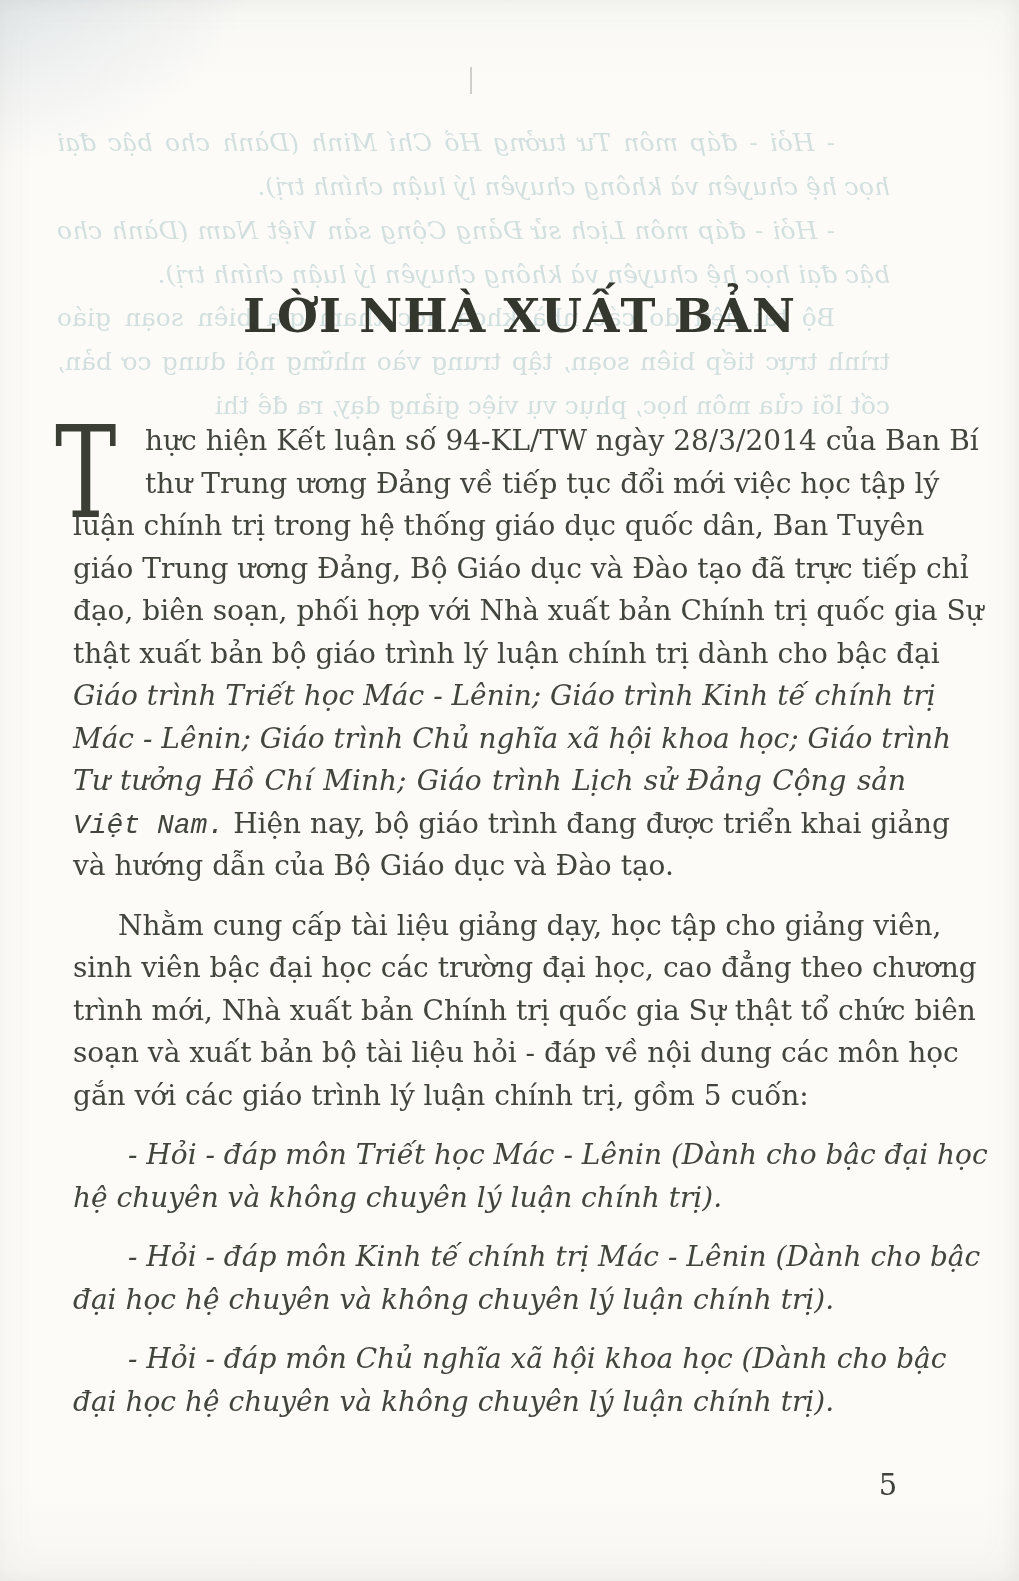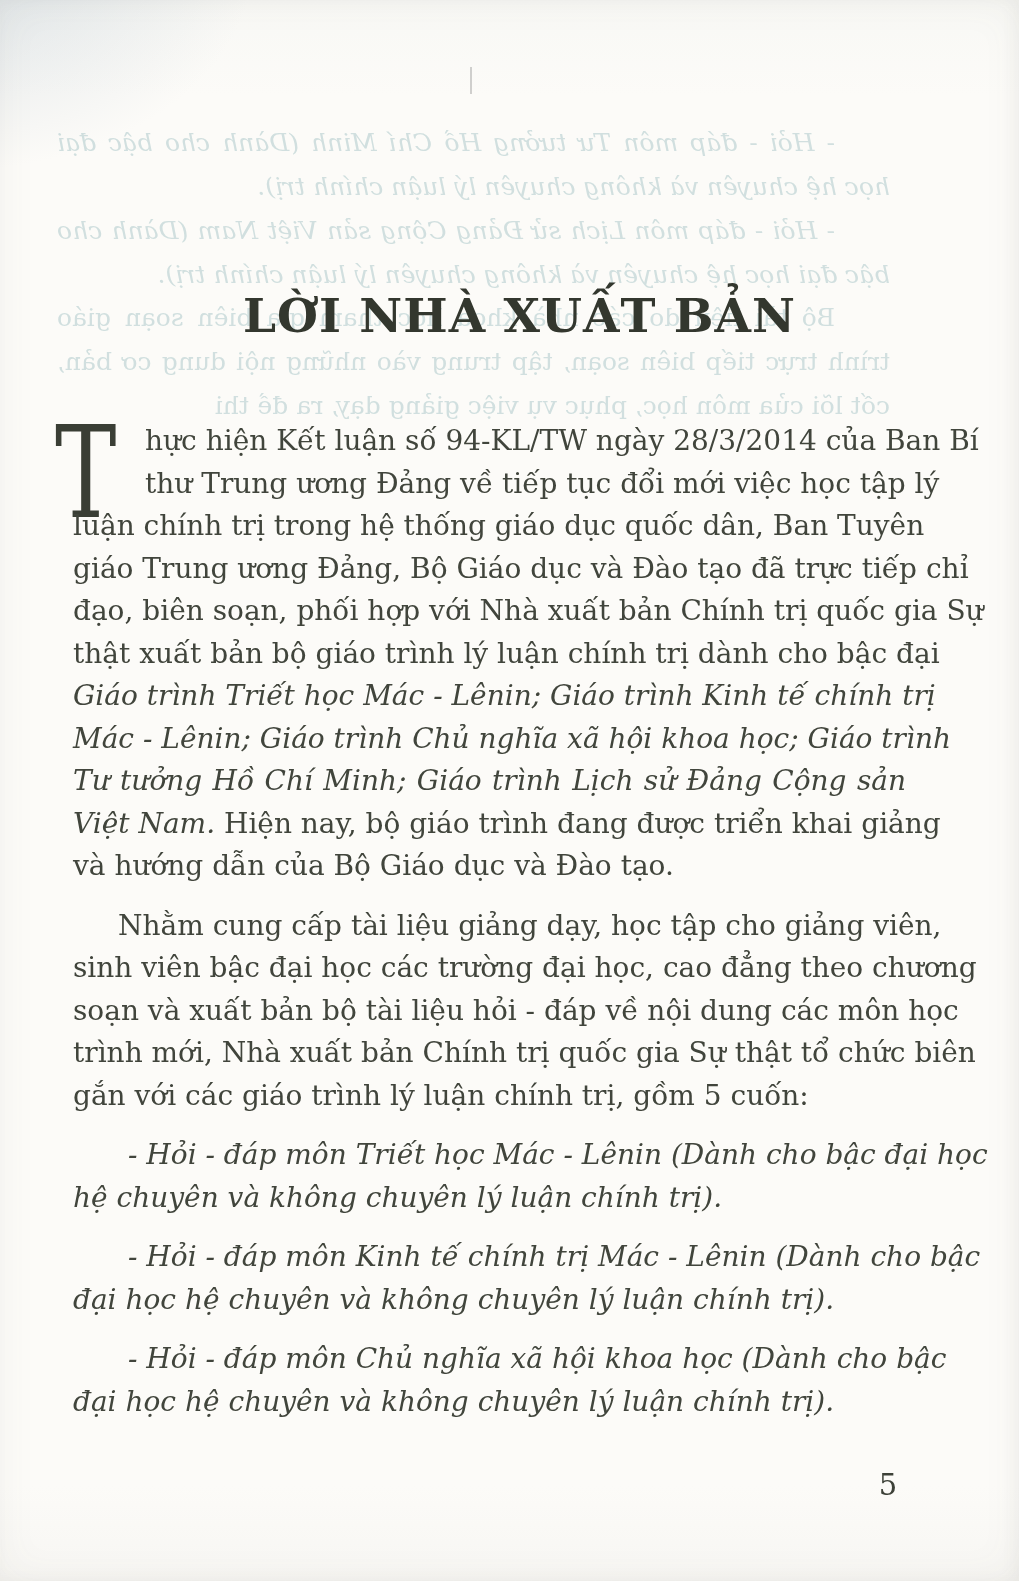--- a/index.html
+++ b/index.html
@@ -53,21 +53,21 @@
     font-size:28px;
   }
   .line{
     height:42.5px;line-height:42.5px;
     text-align:justify;text-align-last:justify;
     white-space:nowrap;overflow:visible;
   }
   .line.last{text-align-last:left;}
   .line.italic{font-style:italic;}
   .line.para-start{margin-top:17px;}
-  .line .it{font-style:italic;}
+  .line .it{font-style:italic;font-family:Liberation Mono, monospace;}
   .line .rg{font-style:normal;}
   
   .dropcap{
     position:absolute;left:55px;top:424px;
     width:66px;height:97px;
     font-size:128px;line-height:97px;
     color:#3a3e35;
     transform:scaleX(.72);
     transform-origin:left top;
     overflow:visible;
@@ -108,22 +108,22 @@
       <div class="line">giáo Trung ương Đảng, Bộ Giáo dục và Đào tạo đã trực tiếp chỉ</div>
       <div class="line">đạo, biên soạn, phối hợp với Nhà xuất bản Chính trị quốc gia Sự</div>
       <div class="line">thật xuất bản bộ giáo trình lý luận chính trị dành cho bậc đại</div>
       <div class="line italic">Giáo trình Triết học Mác - Lênin; Giáo trình Kinh tế chính trị</div>
       <div class="line italic">Mác - Lênin; Giáo trình Chủ nghĩa xã hội khoa học; Giáo trình</div>
       <div class="line italic">Tư tưởng Hồ Chí Minh; Giáo trình Lịch sử Đảng Cộng sản</div>
       <div class="line"><span class="it">Việt Nam.</span><span class="rg"> Hiện nay, bộ giáo trình đang được triển khai giảng</span></div>
       <div class="line last">và hướng dẫn của Bộ Giáo dục và Đào tạo.</div>
       <div class="line para-start" style="padding-left: 45px;">Nhằm cung cấp tài liệu giảng dạy, học tập cho giảng viên,</div>
       <div class="line">sinh viên bậc đại học các trường đại học, cao đẳng theo chương</div>
+      <div class="line">trình mới, Nhà xuất bản Chính trị quốc gia Sự thật tổ chức biên</div>
       <div class="line">soạn và xuất bản bộ tài liệu hỏi - đáp về nội dung các môn học</div>
-      <div class="line">trình mới, Nhà xuất bản Chính trị quốc gia Sự thật tổ chức biên</div>
       <div class="line last">gắn với các giáo trình lý luận chính trị, gồm 5 cuốn:</div>
       <div class="line italic para-start" style="padding-left: 55px;">- Hỏi - đáp môn Triết học Mác - Lênin (Dành cho bậc đại học</div>
       <div class="line italic last">hệ chuyên và không chuyên lý luận chính trị).</div>
       <div class="line italic para-start" style="padding-left: 55px;">- Hỏi - đáp môn Kinh tế chính trị Mác - Lênin (Dành cho bậc</div>
       <div class="line italic last">đại học hệ chuyên và không chuyên lý luận chính trị).</div>
       <div class="line italic para-start" style="padding-left: 55px;">- Hỏi - đáp môn Chủ nghĩa xã hội khoa học (Dành cho bậc</div>
       <div class="line italic last">đại học hệ chuyên và không chuyên lý luận chính trị).</div>
     </div>
 
   <div class="pagenum">5</div>

